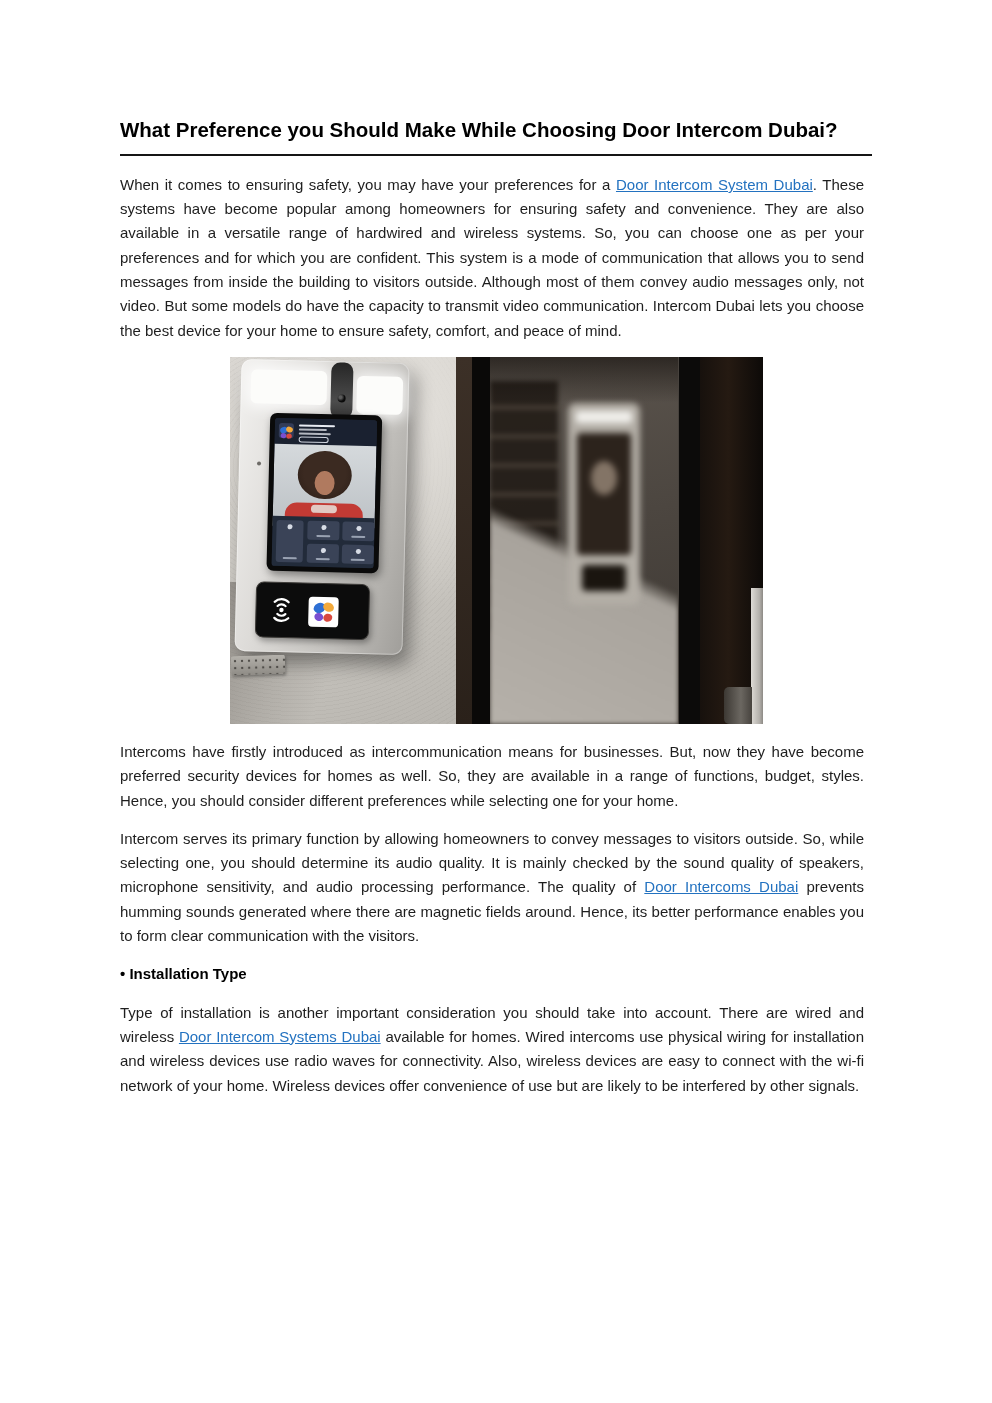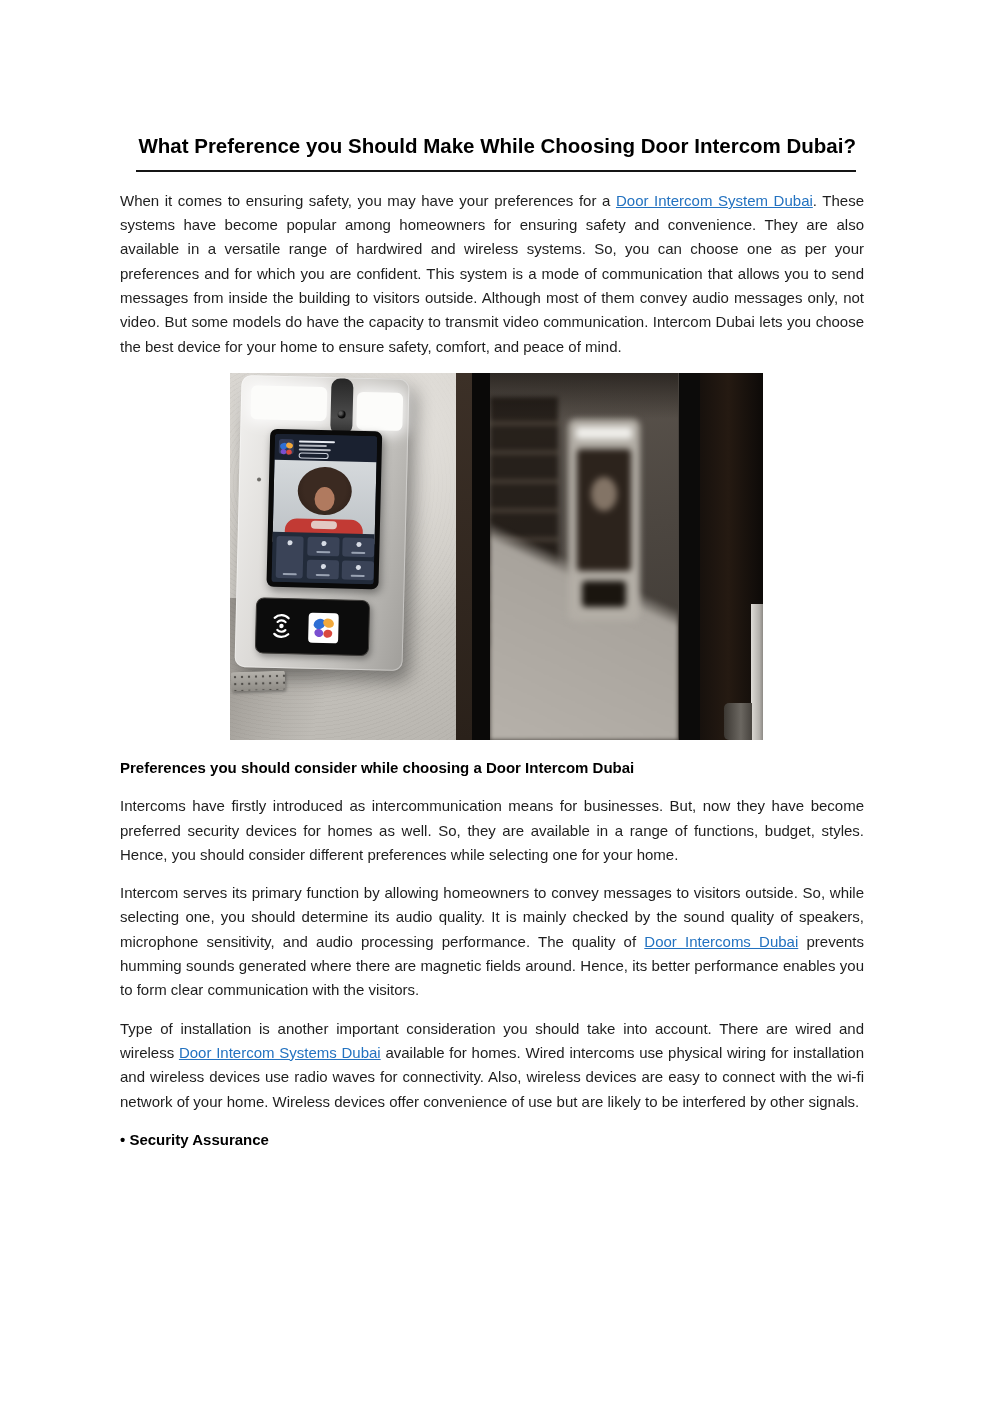--- a/index.html
+++ b/index.html
@@ -9,22 +9,22 @@
     width: 992px; height: 1403px;
     background: #ffffff;
     font-family: "Liberation Sans", sans-serif;
     font-size: 15px; line-height: 1.62;
     color: #1e1e1e;
     padding: 112px 120px 0 120px;
     overflow: hidden;
   }
   h1.doc-title {
     font-size: 20.5px; line-height: 1.75; font-weight: 700;
-    color: #000; text-align: right;
-    margin: 16px; padding: 0 0 6px 0;
+    color: #000; text-align: left;
+    margin: 0; padding: 0 0 6px 0;
     border-bottom: 2px solid #151515;
   }
   p.body-p { text-align: justify; margin: 0 8px 14px 0; }
   p.first { margin-top: 17px; }
   h2.sub-heading { font-size: 15px; line-height: 1.62; font-weight: 700; color:#000; margin: 14px 0 14px 0; }
   a.doc-link { color: #2372C0; text-decoration: underline; cursor: pointer; }
 
   
   .figure {
     position: relative; width: 533px; height: 367px;
@@ -249,25 +249,24 @@
         <div class="glass-top-shade"></div>
       </div>
       <div class="frame-black2"></div>
       <div class="panel-dark">
         <div class="door-handle"></div>
         <div class="handle-fitting"></div>
       </div>
     </div>
   </div>
 
-  <h2 class="sub-heading">Preferences you should consider while choosing a Door Intercom Dubai</h2>
 
   <p class="body-p">Intercoms have firstly introduced as intercommunication means for businesses. But, now they have become preferred security devices for homes as well. So, they are available in a range of functions, budget, styles. Hence, you should consider different preferences while selecting one for your home.</p>
 
 
   <p class="body-p"><span>Intercom serves its primary function by allowing homeowners to convey messages to visitors outside. So, while selecting one, you should determine its audio quality. It is mainly checked by the sound quality of speakers, microphone sensitivity, and audio processing performance. The quality of </span><a class="doc-link">Door Intercoms Dubai</a><span> prevents humming sounds generated where there are magnetic fields around. Hence, its better performance enables you to form clear communication with the visitors.</span></p>
 
+  <h2 class="sub-heading">• Installation Type</h2>
 
   <p class="body-p"><span>Type of installation is another important consideration you should take into account. There are wired and wireless </span><a class="doc-link">Door Intercom Systems Dubai</a><span> available for homes. Wired intercoms use physical wiring for installation and wireless devices use radio waves for connectivity. Also, wireless devices are easy to connect with the wi-fi network of your home. Wireless devices offer convenience of use but are likely to be interfered by other signals.</span></p>
 
-  <h2 class="sub-heading">• Security Assurance</h2>
 
 </div>
 
 </body></html>

